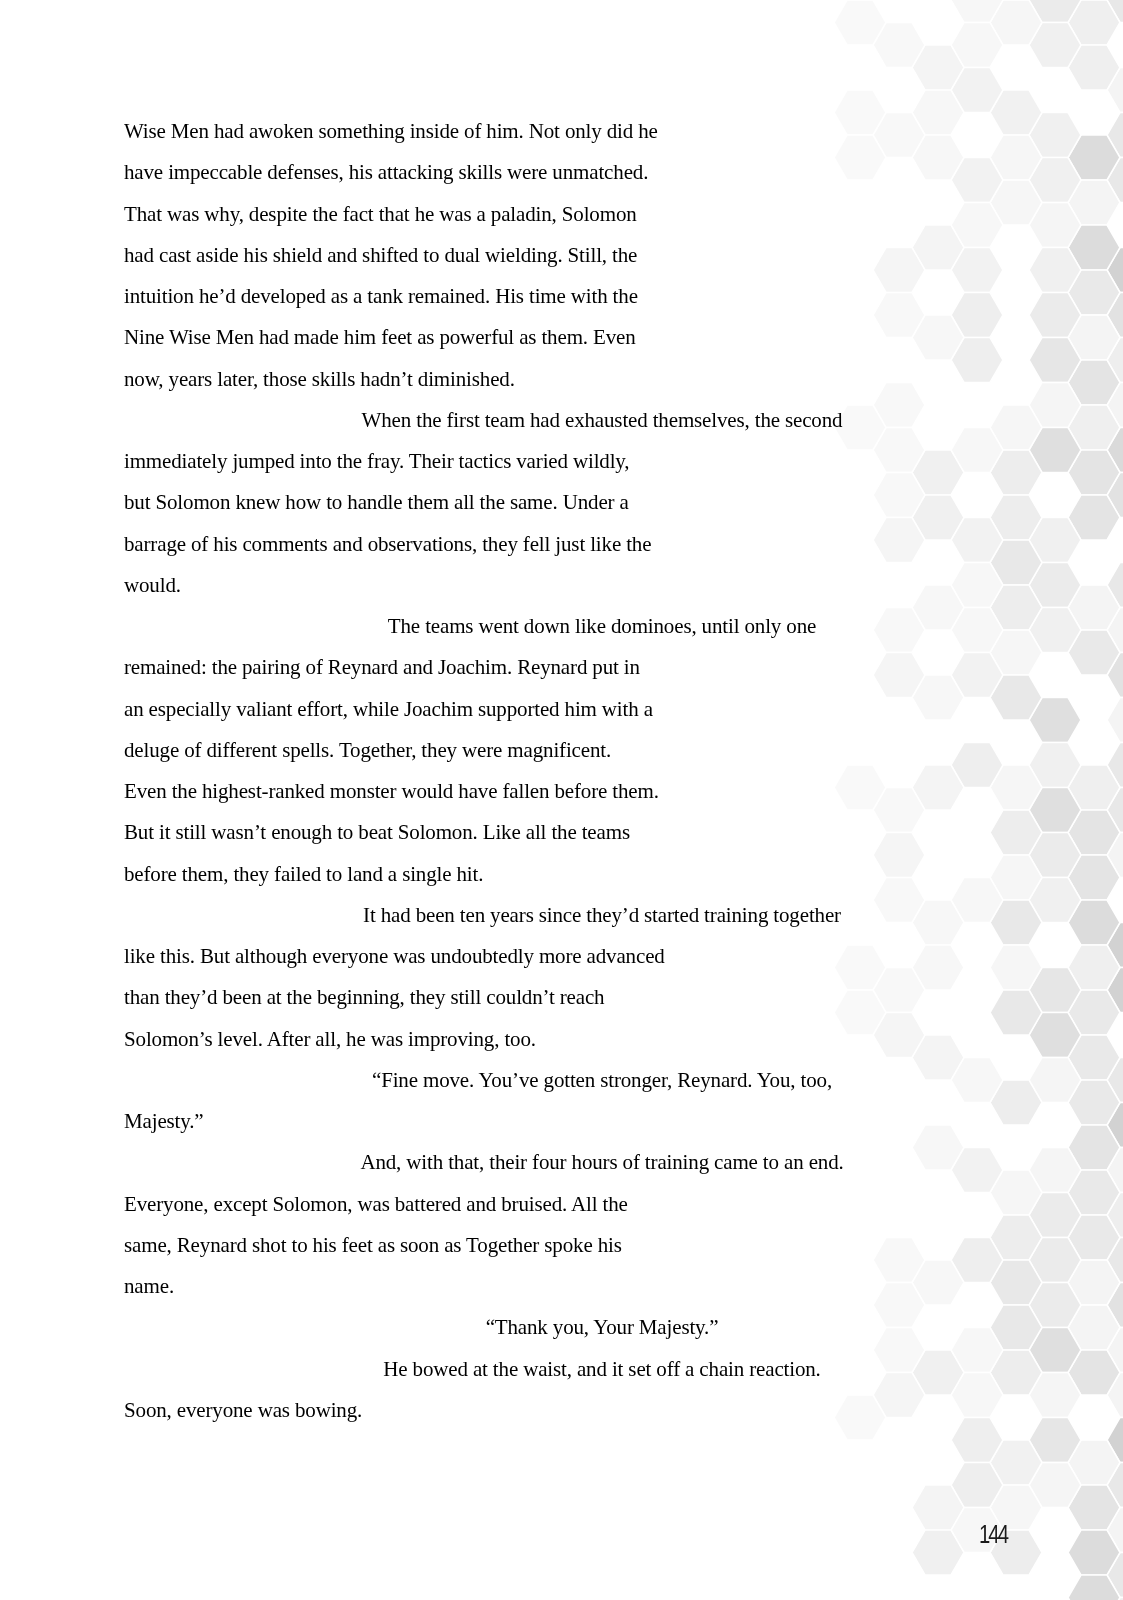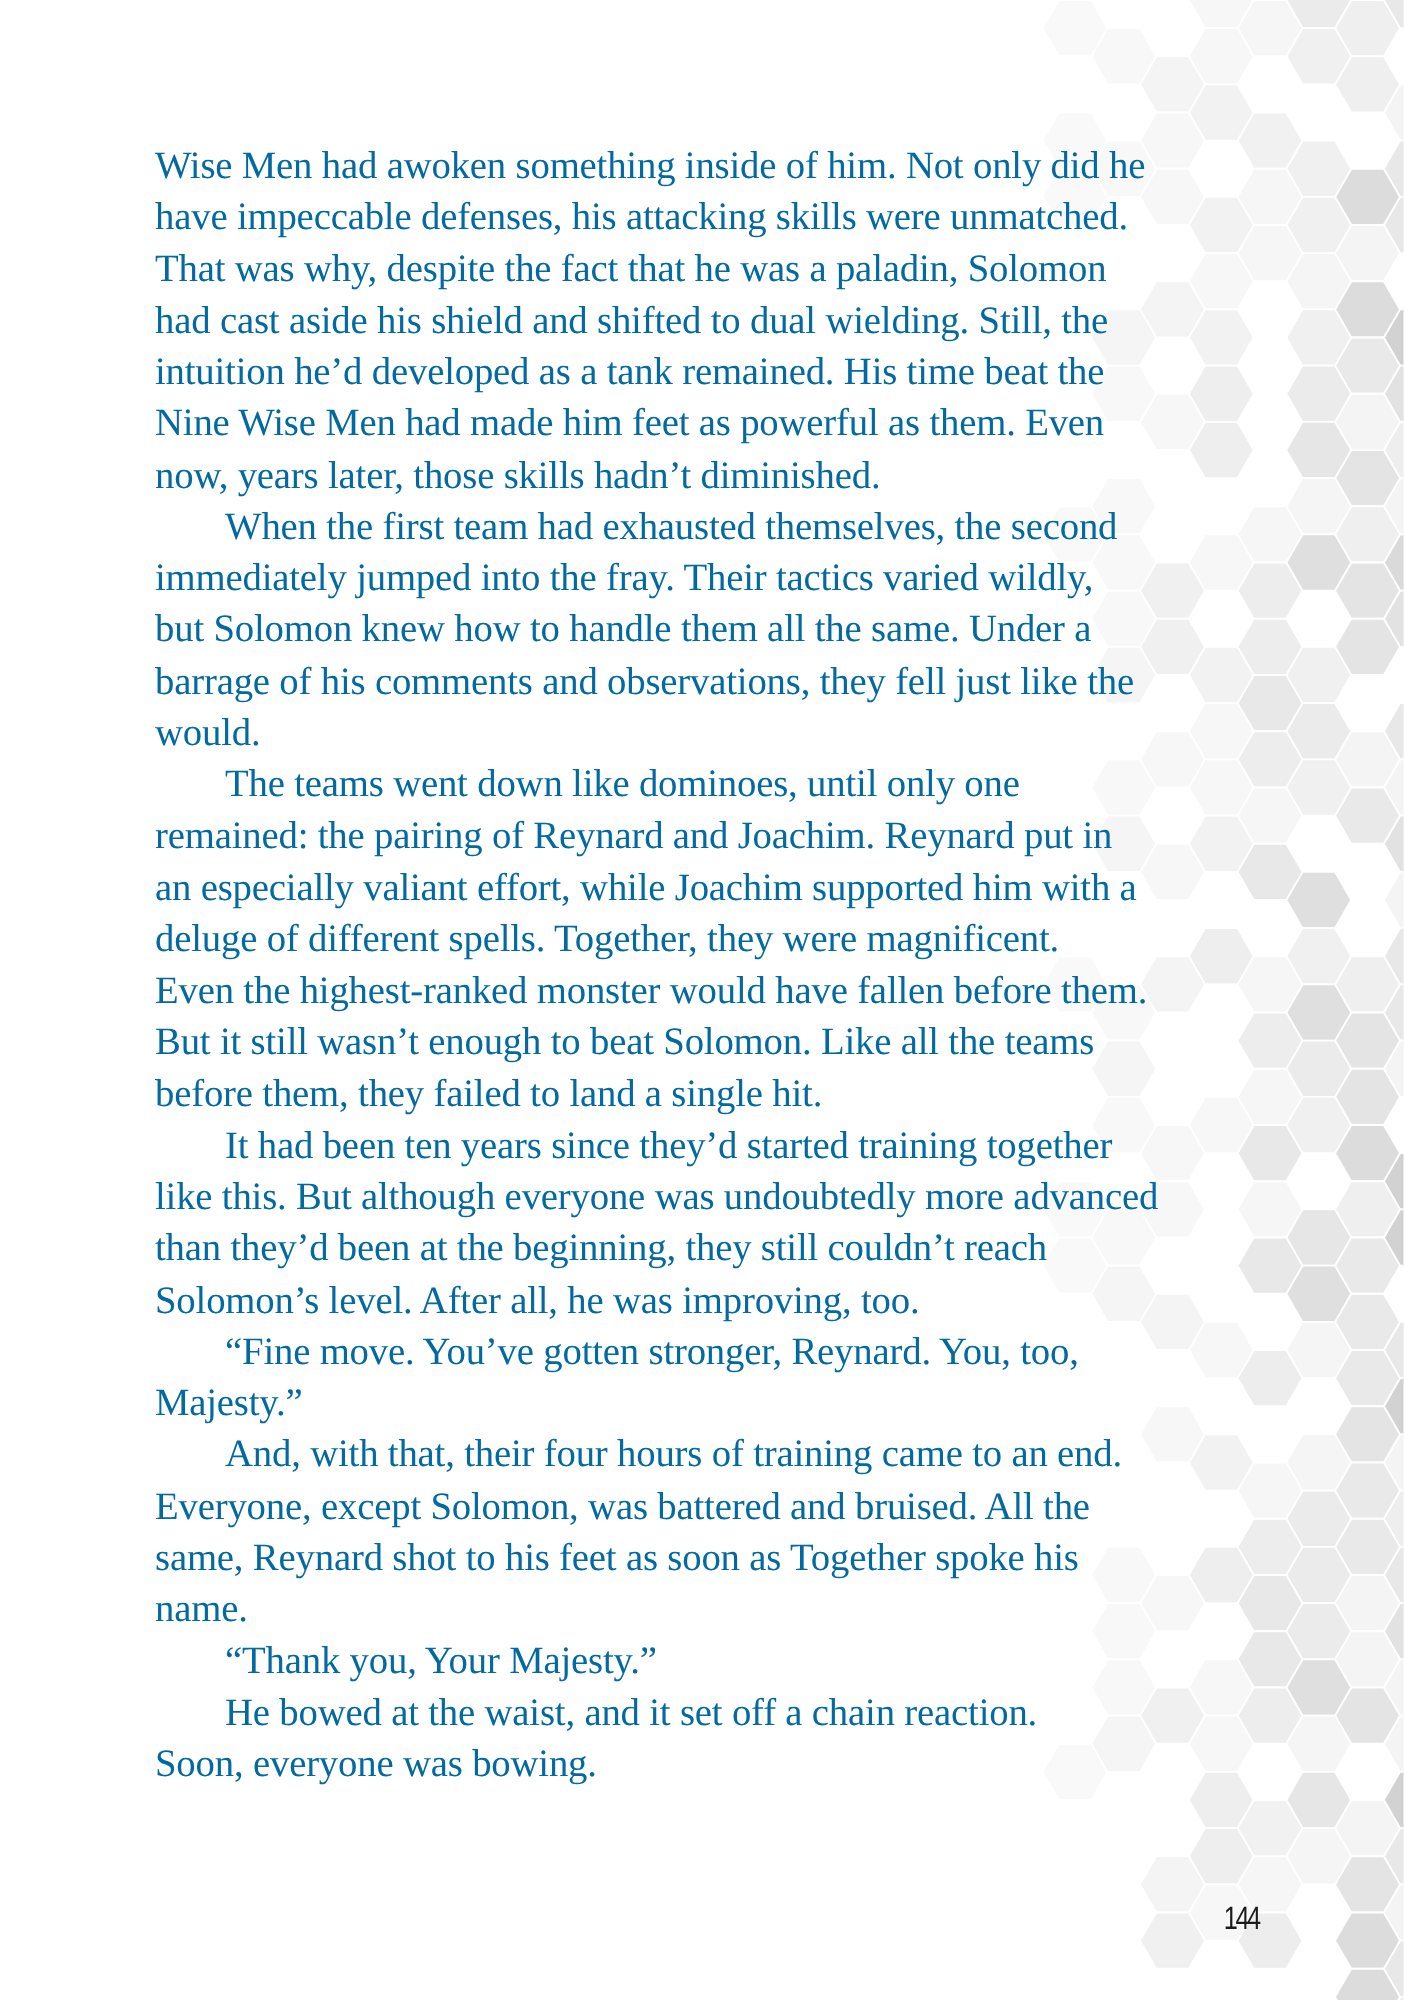--- a/index.html
+++ b/index.html
@@ -26,31 +26,32 @@
     width: 1123px;
     height: 1600px;
     pointer-events: none;
   }
   .body-text {
     position: absolute;
     left: 124px;
     top: 111px;
     width: 900px;
     font-family: "Liberation Serif", "DejaVu Serif", serif;
-    font-size: 31px;
+    font-size: 21px;
     line-height: 41.25px;
-    color: #0369a1;
+    color: #000000;
     letter-spacing: -0.15px;
   }
   .line {
     display: block;
     white-space: nowrap;
   }
   .line.indent {
     padding-left: 56px;
+    text-align: center;
   }
   .page-number {
     position: absolute;
     left: 979px;
     top: 1519px;
     font-family: "Liberation Sans", "DejaVu Sans", sans-serif;
     font-size: 26px;
     letter-spacing: -2.5px;
     color: #1b1b1b;
     transform: scaleX(0.78);
@@ -268,21 +269,21 @@
         <polygon points="834,1012.5 847,990 873,990 886,1012.5 873,1035 847,1035" fill="#f4f4f4" stroke="#ffffff" stroke-width="1.5" opacity="0.49"></polygon>
         <polygon points="834,1417.5 847,1395 873,1395 886,1417.5 873,1440 847,1440" fill="#f4f4f4" stroke="#ffffff" stroke-width="1.5" opacity="0.49"></polygon>
       </g>
   </svg>
 
   <div class="body-text" id="body-text">
       <span class="line">Wise Men had awoken something inside of him. Not only did he</span>
       <span class="line">have impeccable defenses, his attacking skills were unmatched.</span>
       <span class="line">That was why, despite the fact that he was a paladin, Solomon</span>
       <span class="line">had cast aside his shield and shifted to dual wielding. Still, the</span>
-      <span class="line">intuition he’d developed as a tank remained. His time beat the</span>
+      <span class="line">intuition he’d developed as a tank remained. His time with the</span>
       <span class="line">Nine Wise Men had made him feet as powerful as them. Even</span>
       <span class="line">now, years later, those skills hadn’t diminished.</span>
       <span class="line indent">When the first team had exhausted themselves, the second</span>
       <span class="line">immediately jumped into the fray. Their tactics varied wildly,</span>
       <span class="line">but Solomon knew how to handle them all the same. Under a</span>
       <span class="line">barrage of his comments and observations, they fell just like the</span>
       <span class="line">would.</span>
       <span class="line indent">The teams went down like dominoes, until only one</span>
       <span class="line">remained: the pairing of Reynard and Joachim. Reynard put in</span>
       <span class="line">an especially valiant effort, while Joachim supported him with a</span>

